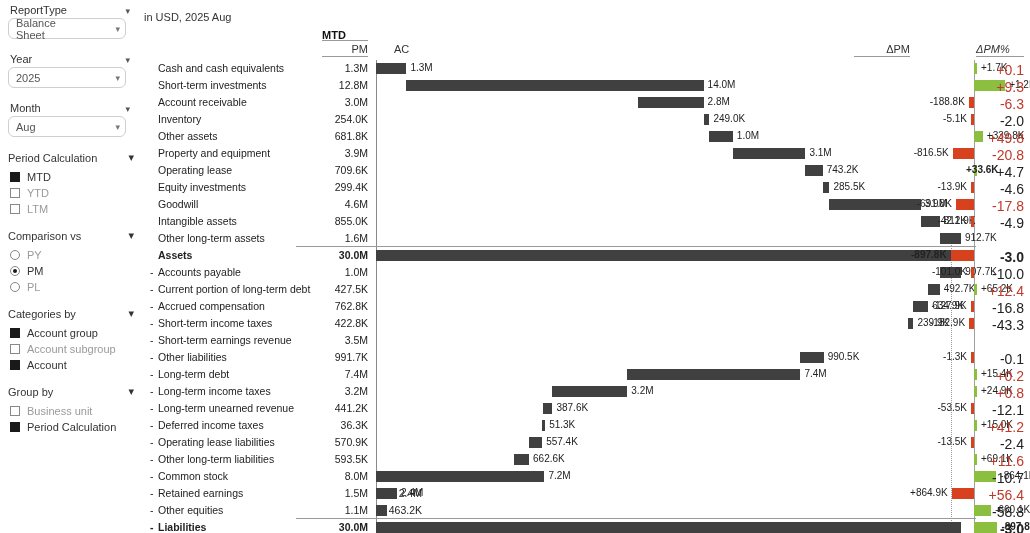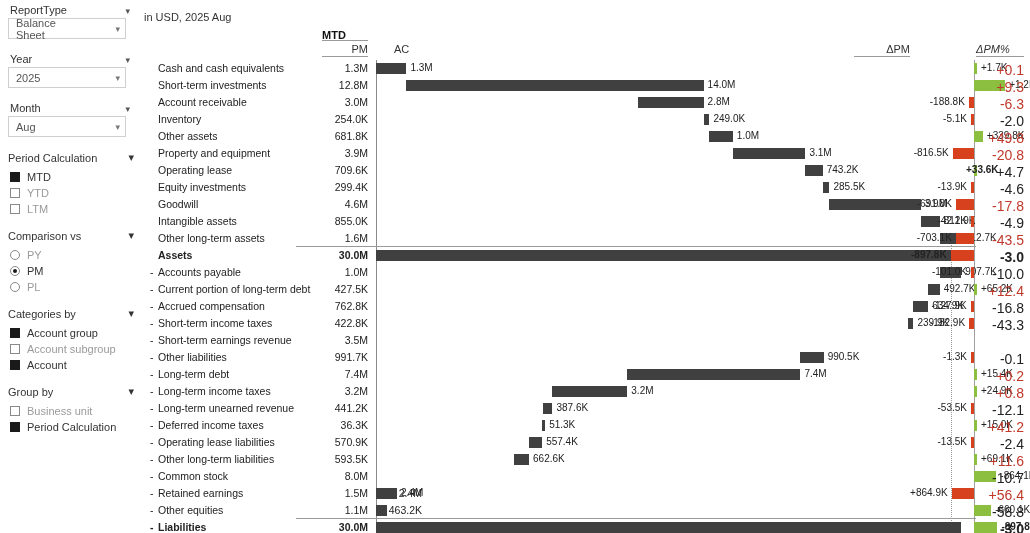--- a/index.html
+++ b/index.html
@@ -23,21 +23,21 @@
   }
   .filter-row {
     position: relative;
     display: flex; align-items: center; justify-content: space-between;
   }
   .filter-row .caret {
     font-size: 9px; color: #555; margin-right: 6px;
   }
   .dropdown {
     width: 118px; height: 21px;
-    border: 1px solid #cfcfcf; border-radius: 0;
+    border: 1px solid #cfcfcf; border-radius: 6px;
     background: #fff;
     display: flex; align-items: center; justify-content: space-between;
     padding: 0 5px 0 7px;
     font-size: 11px; color: #555;
     margin-bottom: 14px;
     gap: 44px;
   }
   .dropdown .caret { font-size: 9px; color: #777; margin: 0; }
   .group-block { margin-bottom: 12px; }
   .group-head {
@@ -414,25 +414,20 @@
             <span class="dpct neg">-4.9</span>
           </div>
         </div>
         <div class="row">
           <span class="name">Other long-term assets</span>
           <span class="pmval">1.6M</span>
           <div class="plot">
             <div class="bar" style="left: 563.706px; width: 21.294px;"></div>
             <span class="barlabel" style="left: 589px;">912.7K</span>
           </div>
-          <div class="dpanel">
-            <div class="dbar neg" style="left: 119.8px; width: 18.2px;"></div>
-            <span class="dval" style="right: 78.2px;">-703.1K</span>
-            <span class="dpct pos">-43.5</span>
-          </div>
         </div>
         <div class="row total">
           <span class="name">Assets</span>
           <span class="pmval">30.0M</span>
           <span class="acval">29.1M</span>
           <div class="plot">
             <div class="bar" style="left: 0px; width: 585px;"></div>
           </div>
           <div class="dpanel">
             <div class="dbar neg" style="left: 114.6px; width: 23.4px;"></div>
@@ -597,20 +592,24 @@
           <div class="dpanel">
             <div class="dbar pos" style="left: 138px; width: 3px;"></div>
             <span class="dval" style="left: 145px;">+69.1K</span>
             <span class="dpct pos">+11.6</span>
           </div>
         </div>
         <div class="row">
           <span class="dash">-</span>
           <span class="name">Common stock</span>
           <span class="pmval">8.0M</span>
+          <div class="plot">
+            <div class="bar" style="left: 0px; width: 168.48px;"></div>
+            <span class="barlabel" style="left: 172.48px;">7.2M</span>
+          </div>
           <div class="dpanel">
             <div class="dbar pos" style="left: 138px; width: 22.36px;"></div>
             <span class="dval" style="left: 164.36px;">-864.1K</span>
             <span class="dpct neg">-10.7</span>
           </div>
         </div>
         <div class="row">
           <span class="dash">-</span>
           <span class="name">Retained earnings</span>
           <span class="pmval">1.5M</span>

